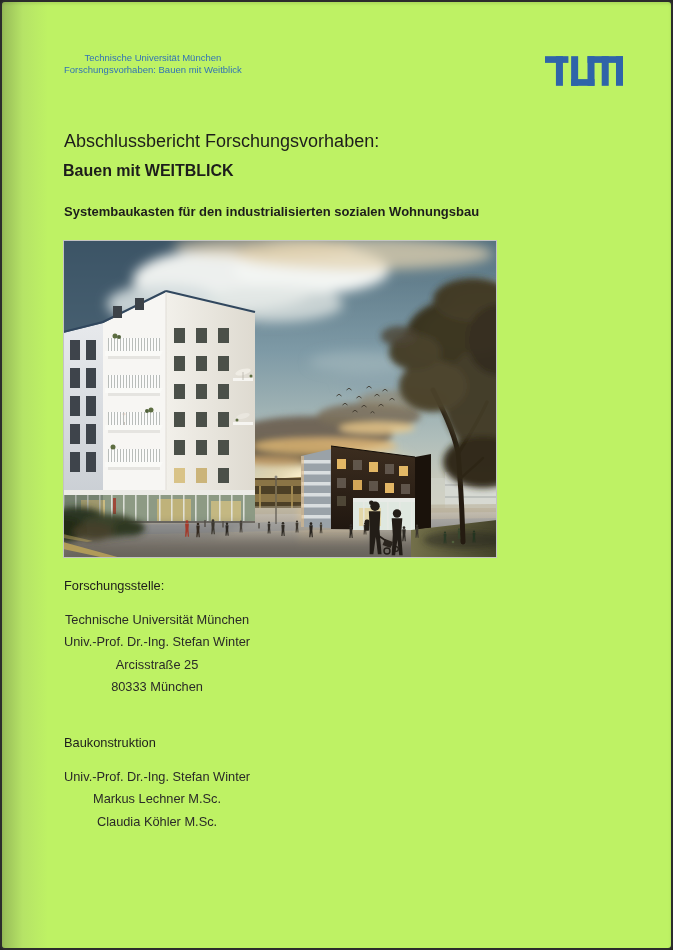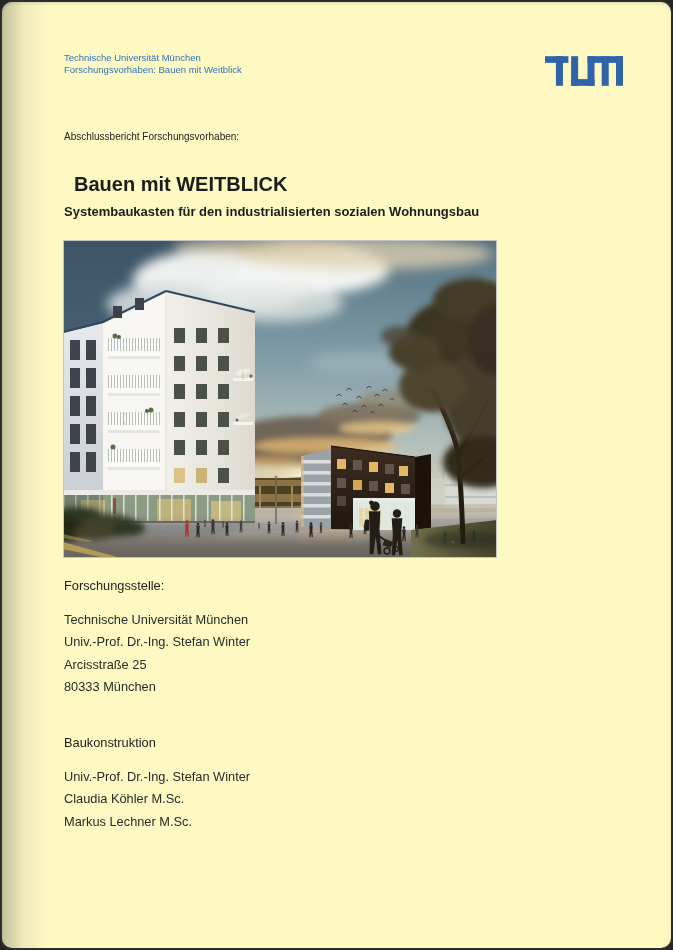--- a/index.html
+++ b/index.html
@@ -1,25 +1,25 @@
 <!DOCTYPE html>
 <html><head>
 <meta charset="utf-8">
 <style>
   html,body{margin:0;padding:0;}
   body{width:673px;height:950px;background:#262626;position:relative;overflow:hidden;
        font-family:"Liberation Sans",sans-serif;}
-  .page{position:absolute;inset:0;background:#fef9c3;border:2px solid #2c2c2c;border-radius:12px;
-        overflow:hidden;box-shadow:inset 0 2px 3px rgba(0,0,0,.10);}
+  .page{position:absolute;inset:0;background:#bef264;border:2px solid #2c2c2c;border-radius:5px;
+        overflow:hidden;box-shadow:inset 0 2px 3px rgba(0,0,0,.10);text-align:center;}
   .curl{position:absolute;left:0;top:0;bottom:0;width:46px;pointer-events:none;
         background:linear-gradient(to right,rgba(60,60,60,.30),rgba(120,120,120,.12) 45%,rgba(255,255,255,0));}
   .org{position:absolute;left:62px;top:50px;color:#3273b5;font-size:9.5px;line-height:11.6px;}
   .logo{position:absolute;left:543px;top:54px;width:78px;height:30px;}
-  .kicker{position:absolute;left:62px;top:129px;font-size:10px;color:#1d1d1b;}
-  .title{position:absolute;left:61px;top:160px;margin:11px;font-size:20px;font-weight:700;
+  .kicker{position:absolute;left:62px;top:129px;font-size:18px;color:#1d1d1b;}
+  .title{position:absolute;left:61px;top:160px;margin:0;font-size:16px;font-weight:700;
          color:#1d1d1b;letter-spacing:0;white-space:nowrap;}
   .subtitle{position:absolute;left:62px;top:202px;font-size:13px;font-weight:700;
             color:#1d1d1b;white-space:nowrap;}
   .hero{position:absolute;left:61px;top:238px;width:434px;height:318px;display:block;}
   .sec-h{position:absolute;left:62px;font-size:12.8px;font-weight:400;color:#1d1d1b;}
   .sec-lines{position:absolute;left:62px;font-size:12.8px;color:#2a2a28;line-height:22.4px;}
   .s0-h{top:576px;} .s0-l{top:607px;} .s1-h{top:733px;} .s1-l{top:764px;}
 </style>
 </head>
 <body>
@@ -388,16 +388,16 @@
   <div class="sec-lines s0-l">
     <div>Technische Universität München</div>
     <div>Univ.-Prof. Dr.-Ing. Stefan Winter</div>
     <div>Arcisstraße 25</div>
     <div>80333 München</div>
   </div>
 
   <div class="sec-h s1-h">Baukonstruktion</div>
   <div class="sec-lines s1-l">
     <div>Univ.-Prof. Dr.-Ing. Stefan Winter</div>
+    <div>Markus Lechner M.Sc.</div>
     <div>Claudia Köhler M.Sc.</div>
-    <div>Markus Lechner M.Sc.</div>
   </div>
 </div>
 
 </body></html>

